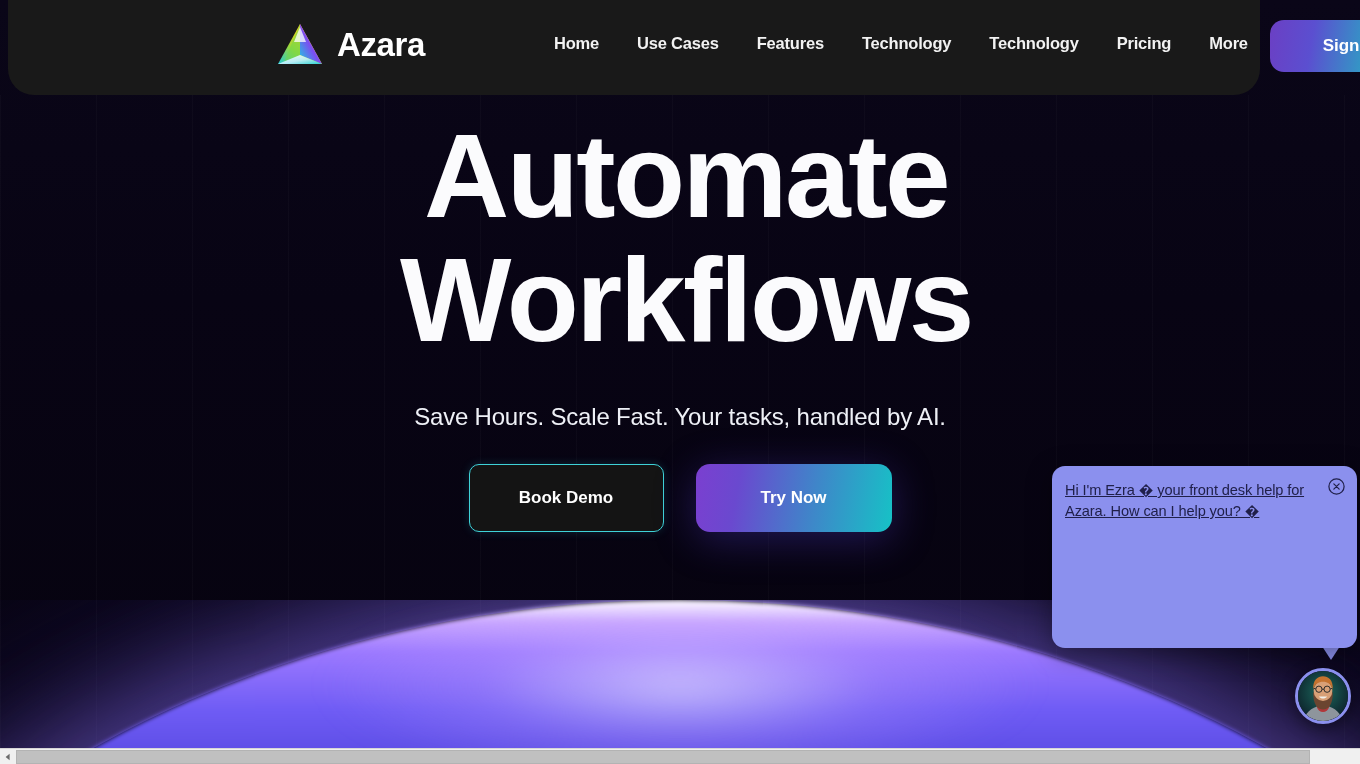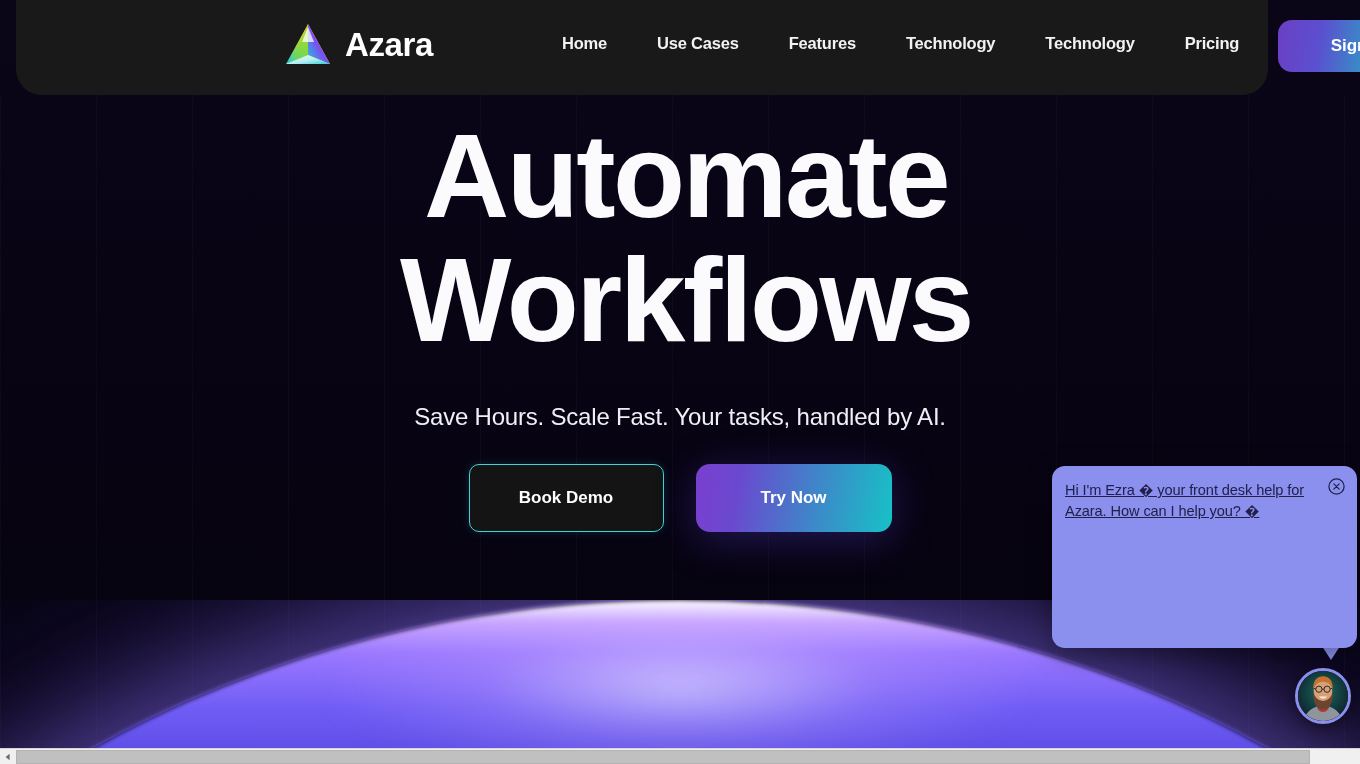--- a/index.html
+++ b/index.html
@@ -53,21 +53,21 @@
   }
   .arc-hotspot{
     position:absolute; left:50%; top:-70px; transform:translateX(-50%);
     width:1000px; height:260px;
     background:radial-gradient(ellipse 50% 50% at 50% 60%, rgba(255,255,255,0.55) 0%, rgba(200,170,255,0.22) 40%, rgba(140,110,255,0) 72%);
     filter:blur(14px);
   }
 
   
   .header{
-    position:absolute; left:16px; top:0; width:1252px; height:95px;
+    position:absolute; left:8px; top:0; width:1252px; height:95px;
     background:#191919;
     border-bottom-left-radius:26px;
     border-bottom-right-radius:26px;
     z-index:20;
     padding-left:17px;
   }
   .header-inner{
     position:absolute; left:0; top:0; right:0; height:95px;
     display:flex; align-items:center;
   }
@@ -75,21 +75,21 @@
     position:absolute; left:268px; top:22px;
     display:flex; align-items:center; gap:13px;
   }
   .logo-mark{ width:48px; height:44px; display:block; }
   .brand-name{
     color:#ffffff; font-size:33px; font-weight:700; letter-spacing:-0.4px;
     line-height:1;
   }
   .nav{
     position:absolute; left:546px; top:34px;
-    display:flex; align-items:center; gap:50px;
+    display:flex; align-items:center; gap:38px;
   }
   .nav-item{
     color:#f2f2f2; font-size:16.5px; font-weight:700; letter-spacing:-0.2px;
     white-space:nowrap; cursor:pointer;
   }
   .signin-btn{
     position:absolute; left:1262px; top:20px;
     height:52px; width:142px;
     border-radius:14px;
     background:linear-gradient(100deg,#6b3fc4 0%,#5b4fd0 30%,#2f9fc4 70%,#19c6c0 100%);

